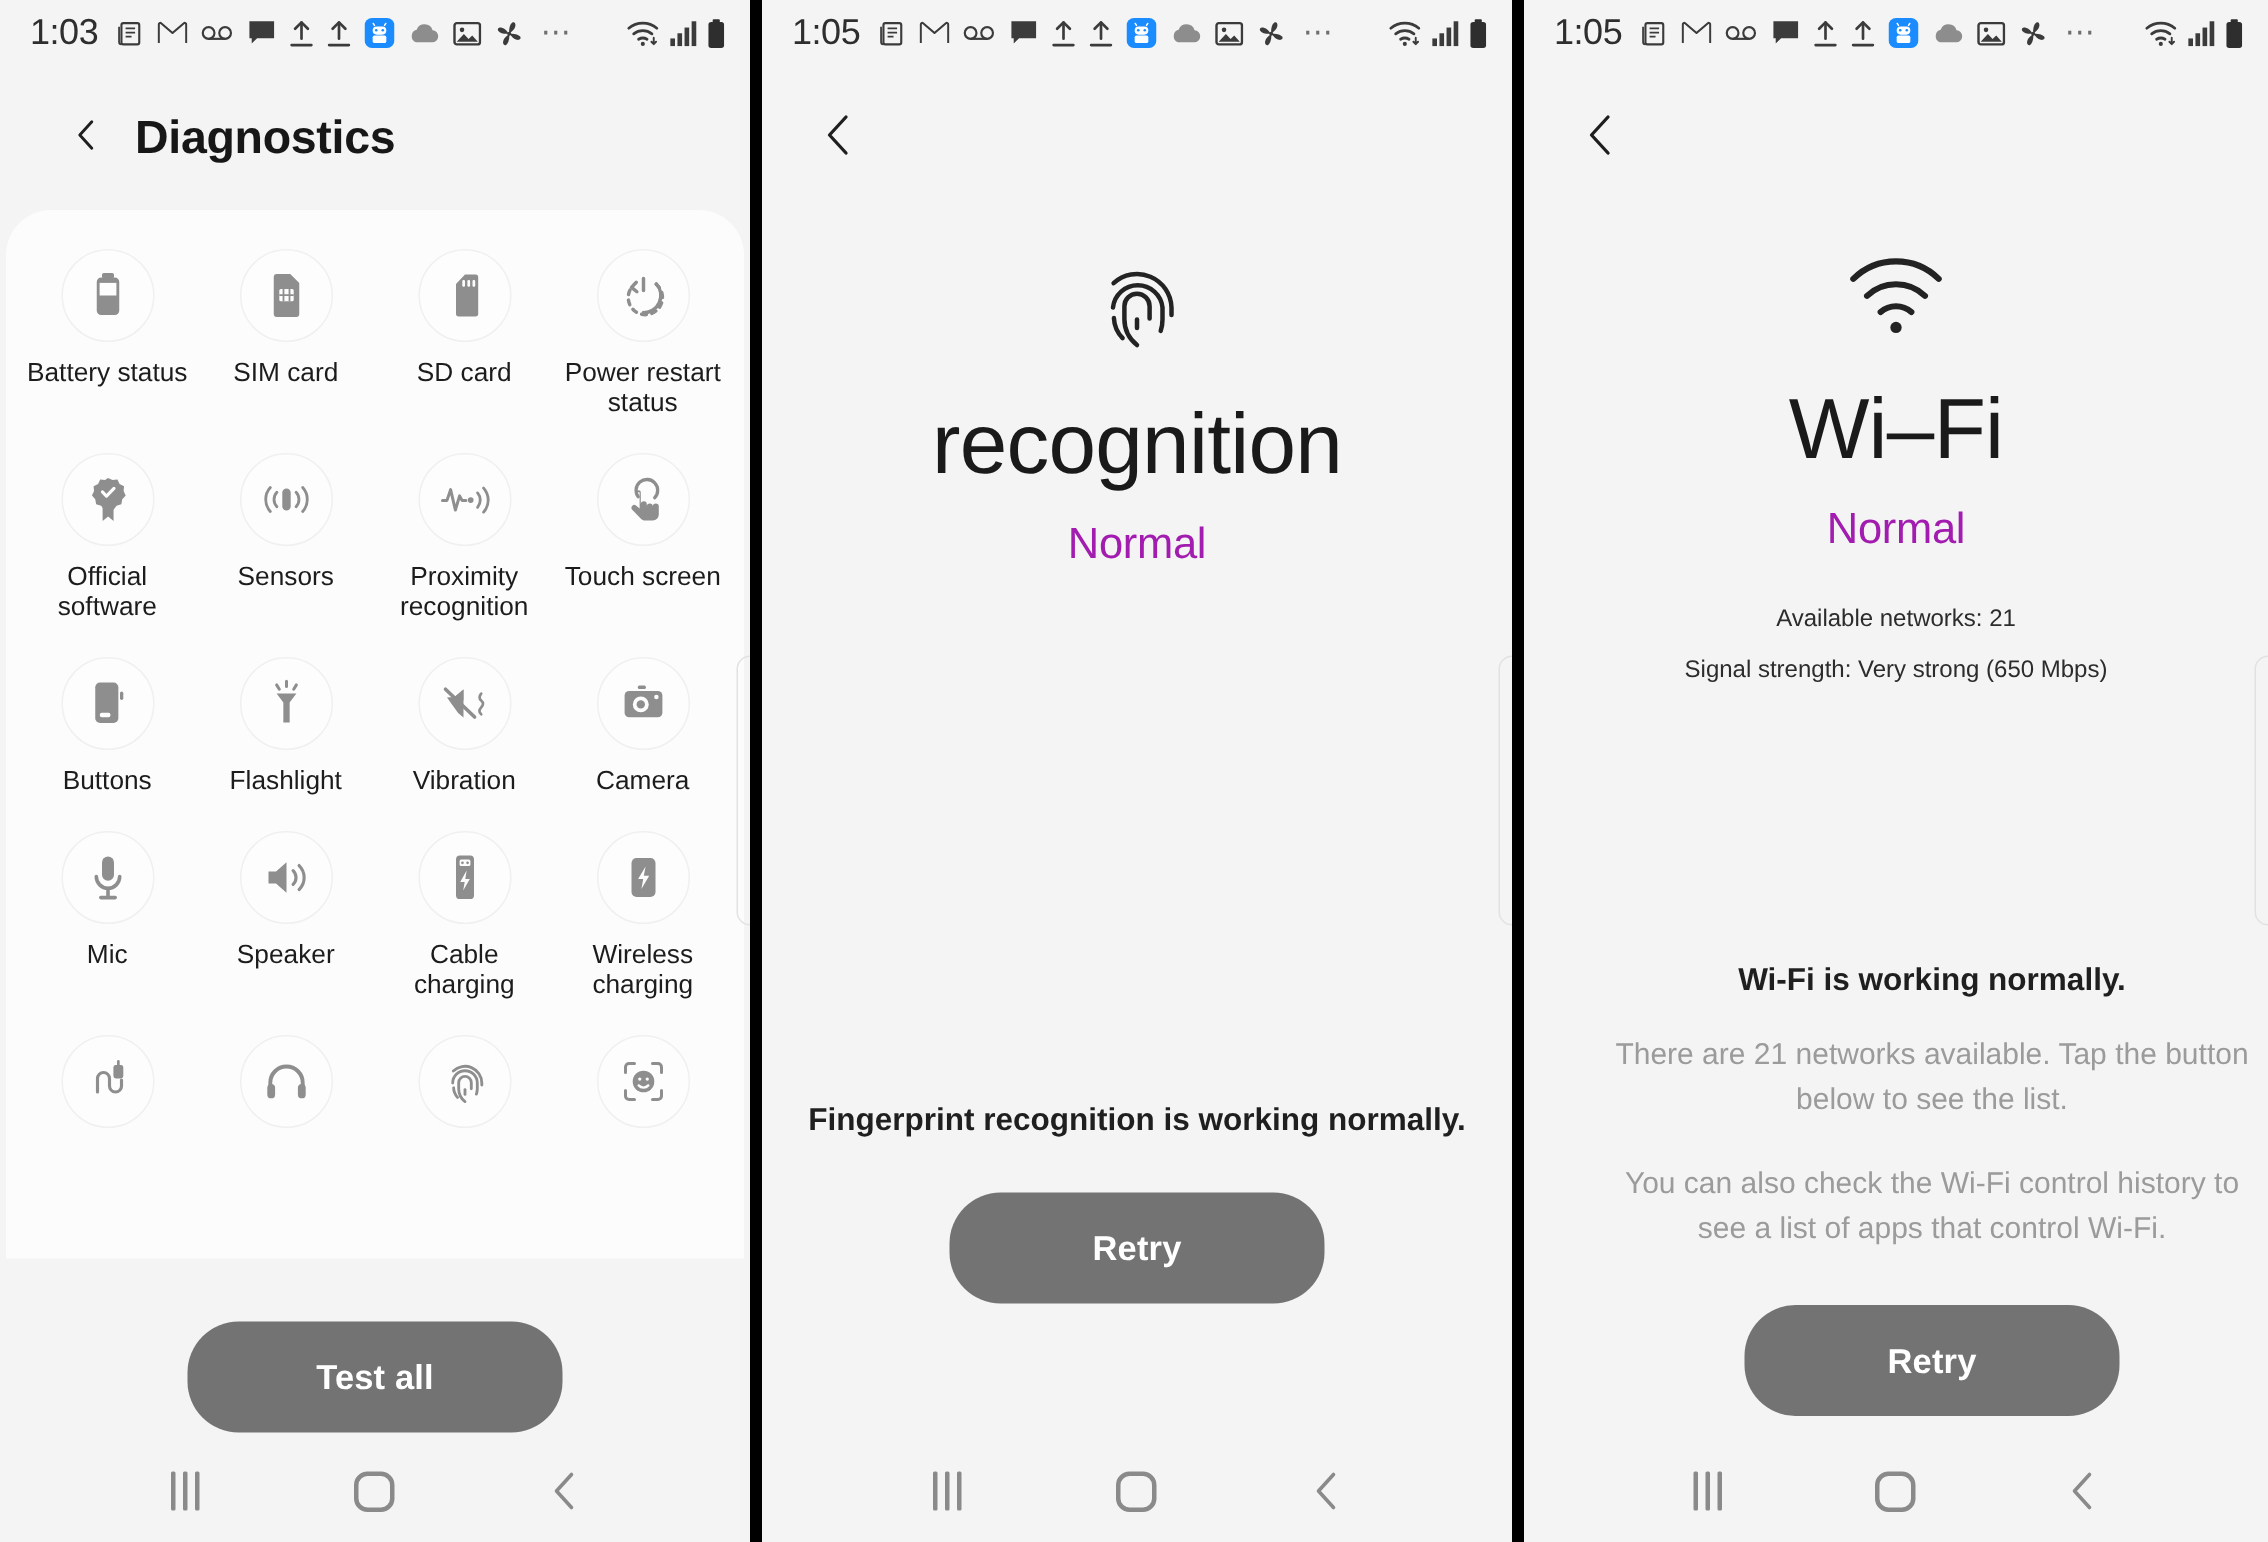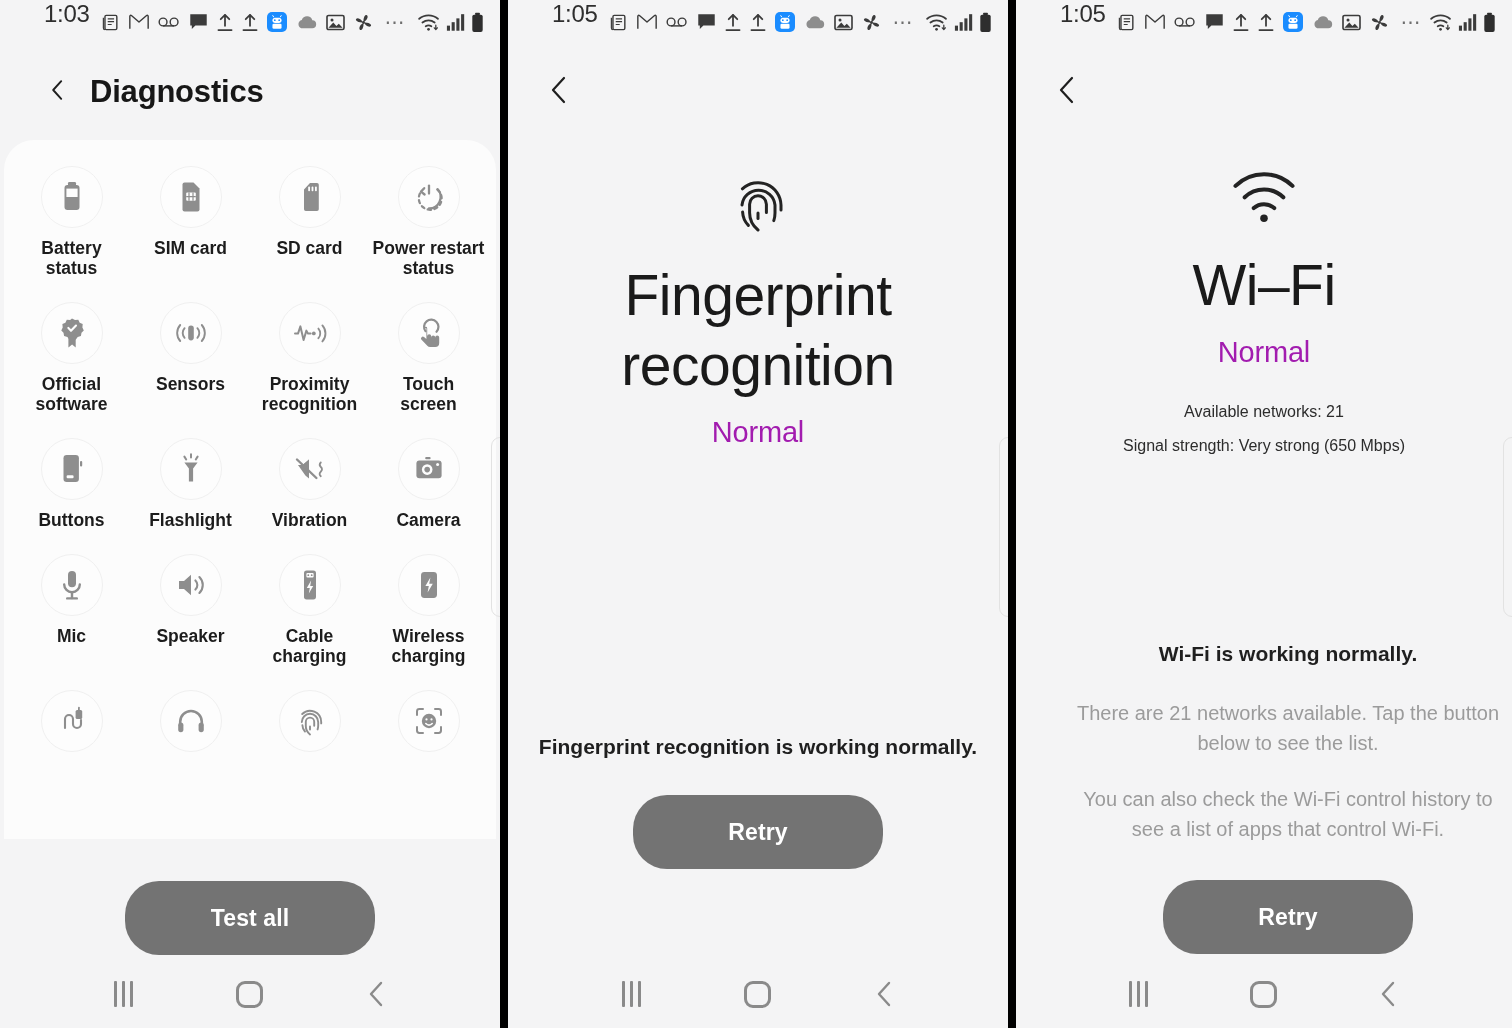--- a/index.html
+++ b/index.html
@@ -23,21 +23,22 @@
   }
   .phone--a { width: 500px; }
   .divider { width: 8px; height: 1028px; background: #000; flex: 0 0 auto; }
   .phone--b { width: 500px; }
   .phone--c { width: 496px; }
 
   
   .statusbar {
     height: 44px;
     display: flex;
-    padding: 0 16px 0 44px;
+    align-items: center;
+    padding: 0 16px 0 20px;
     color: #3b3b3b;
   }
   .clock {
     font-size: 24px;
     letter-spacing: -0.3px;
     color: #2e2e2e;
     margin-right: 11px;
     font-weight: 400;
   }
   .sb-icons { display: flex; align-items: center; gap: 9px; }
@@ -113,21 +114,20 @@
     border: 1px solid #f0f0f0;
     background: #fdfdfd;
     display: flex; align-items: center; justify-content: center;
   }
   .tile-label {
     font-size: 17.5px;
     line-height: 20px;
     color: #1c1c1c;
     text-align: center;
     max-width: 112px;
-    font-weight: bold;
   }
 
   .primary-btn {
     display: block;
     margin: 42px auto 0 auto;
     background: #737373;
     color: #fff;
     border: none;
     border-radius: 34px;
     height: 74px;
@@ -189,21 +189,21 @@
     color: #1f1f1f;
     text-align: center;
   }
   .summary-muted {
     font-size: 20px;
     line-height: 30px;
     color: #9b9b9b;
     text-align: center;
     margin: 0 auto;
   }
-  .muted-1 { margin-top: 32px; width: 440px; }
+  .muted-1 { margin-top: 22px; width: 440px; }
   .muted-2 { margin-top: 26px; width: 430px; }
 </style>
 </head>
 <body>
 
 <div class="screens">
 
   <div class="phone phone--a">
 
     <div class="statusbar">
@@ -648,21 +648,20 @@
             <g fill="none" stroke="#232323" stroke-width="3" stroke-linecap="round">
               <path d="M33 60c-5.2-4.2-8.4-10.2-8.4-17.2v-8.6a8.4 8.4 0 0 1 16.8 0v8.2"></path>
               <path d="M48.8 50.6c.8-2.4 1.2-5 1.2-7.6v-8A16.6 16.6 0 0 0 17 35"></path>
               <path d="M56 40v-5A23 23 0 0 0 17.4 18.8"></path>
               <path d="M23.4 55.4A20.4 20.4 0 0 1 17.6 42"></path>
               <path d="M33 43v5.6"></path>
             </g>
           </svg>
       </span>
       <div class="hero-title">
-        <div>Fingerprint</div>
         <div>recognition</div>
       </div>
       <div class="hero-status">Normal</div>
     </div>
 
     <div class="result-bottom" style="top: 735px;">
       <div class="summary-bold">Fingerprint recognition is working normally.</div>
       <button class="primary-btn btn-retry-b" style="margin-top:36px;">Retry</button>
     </div>
 

